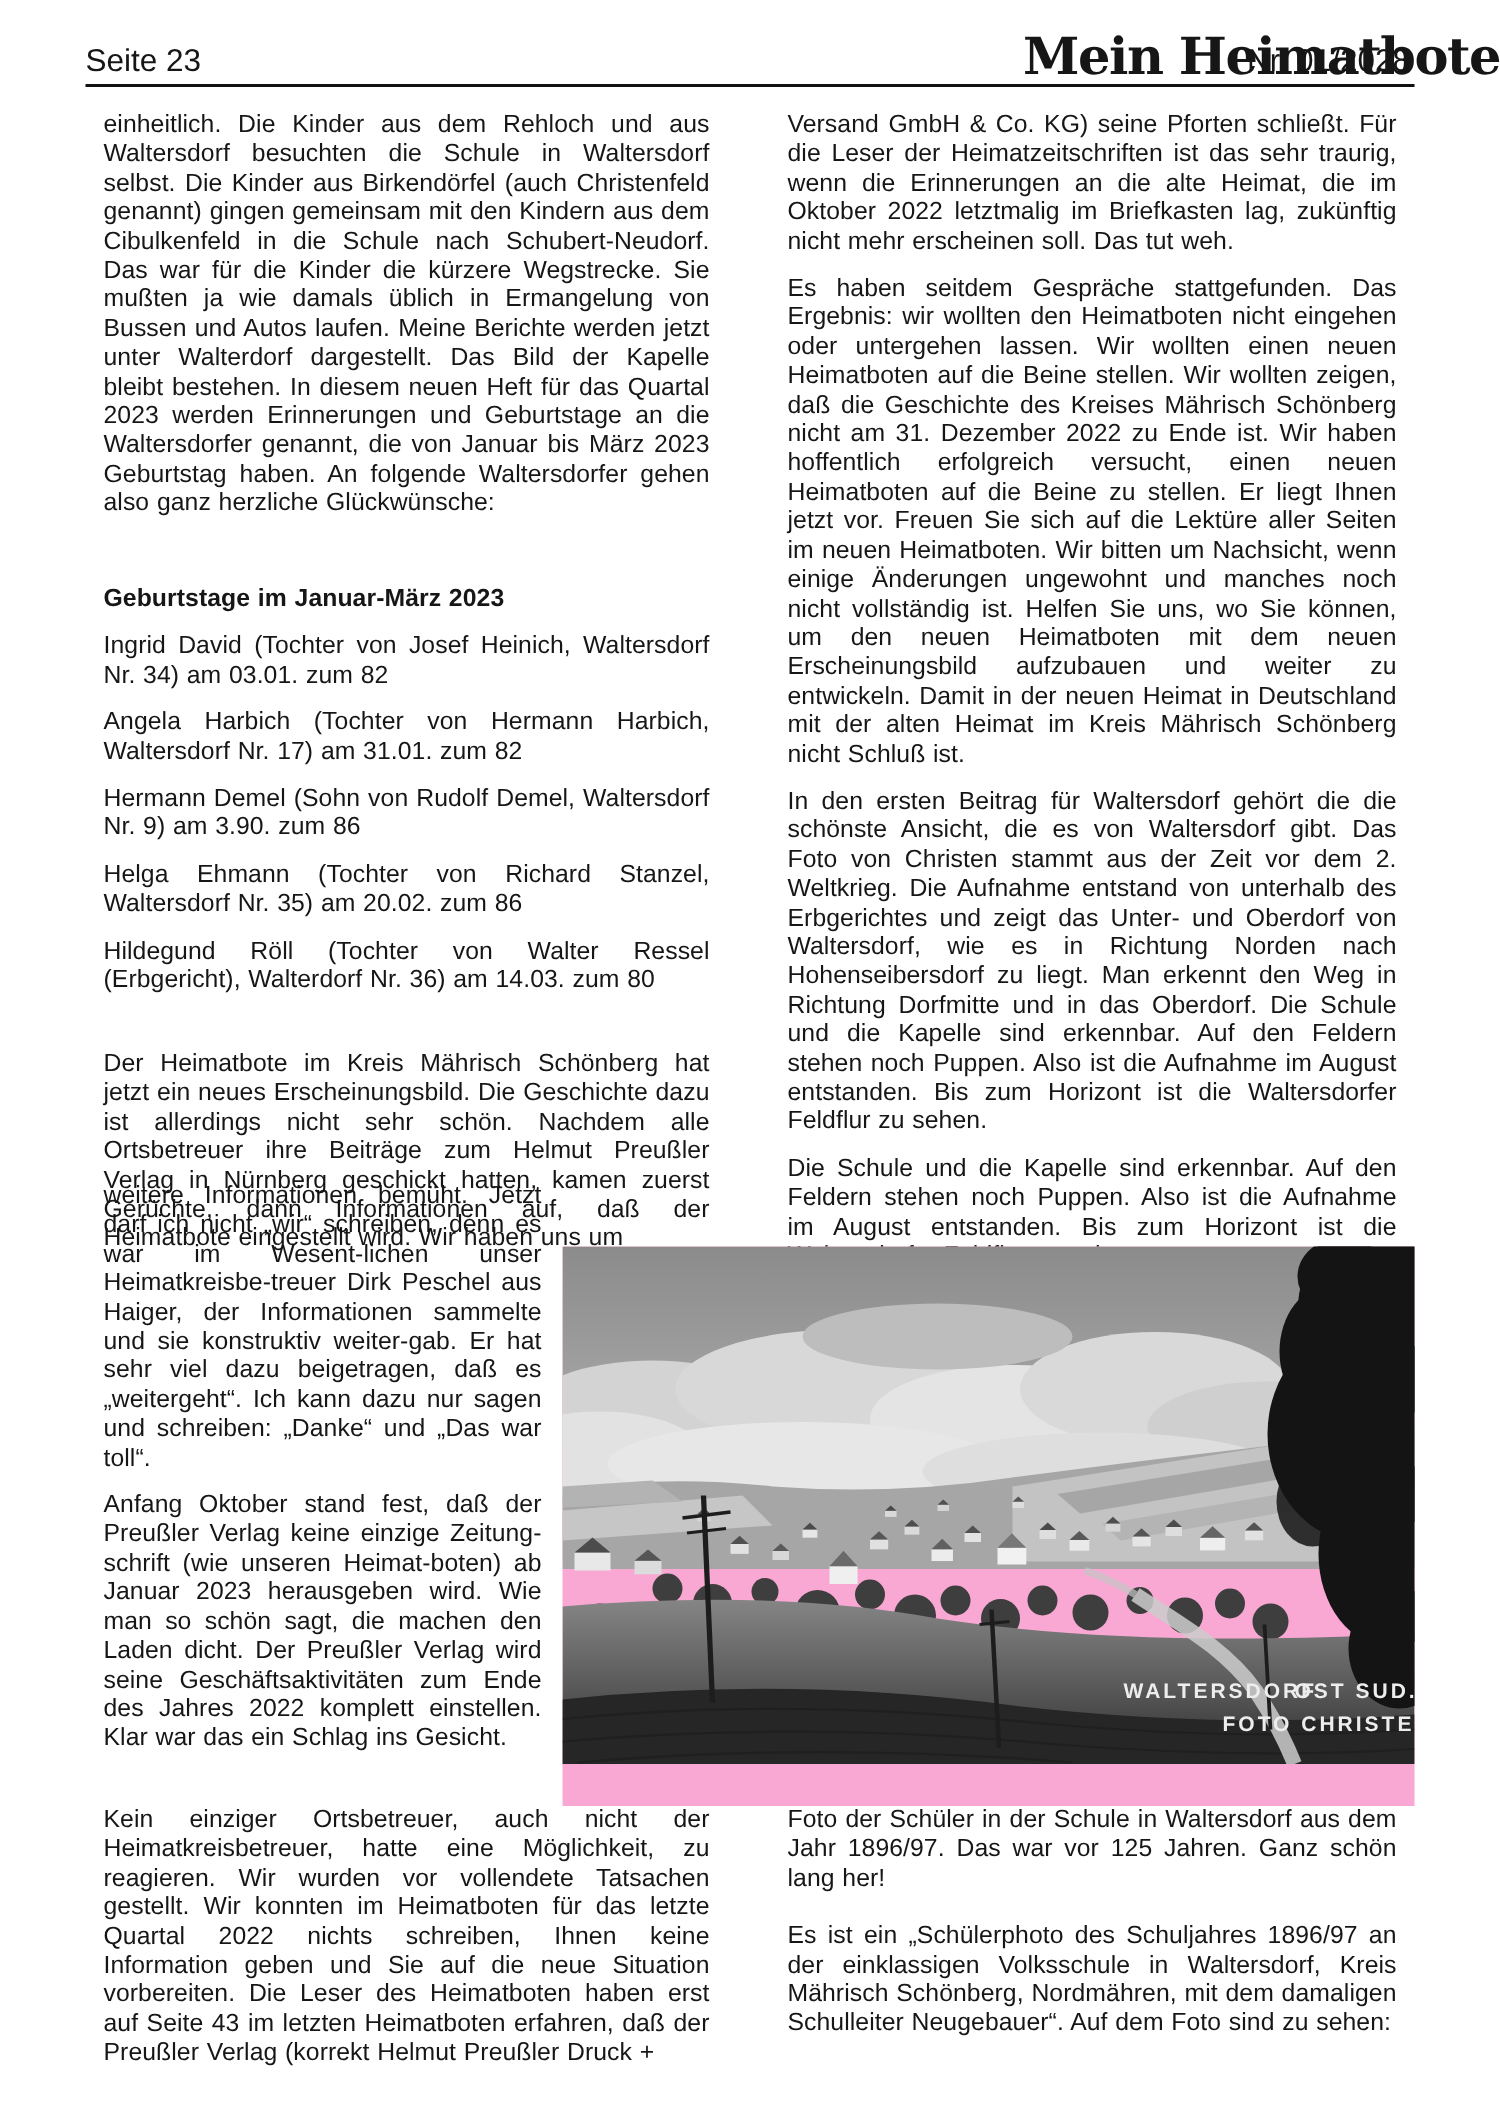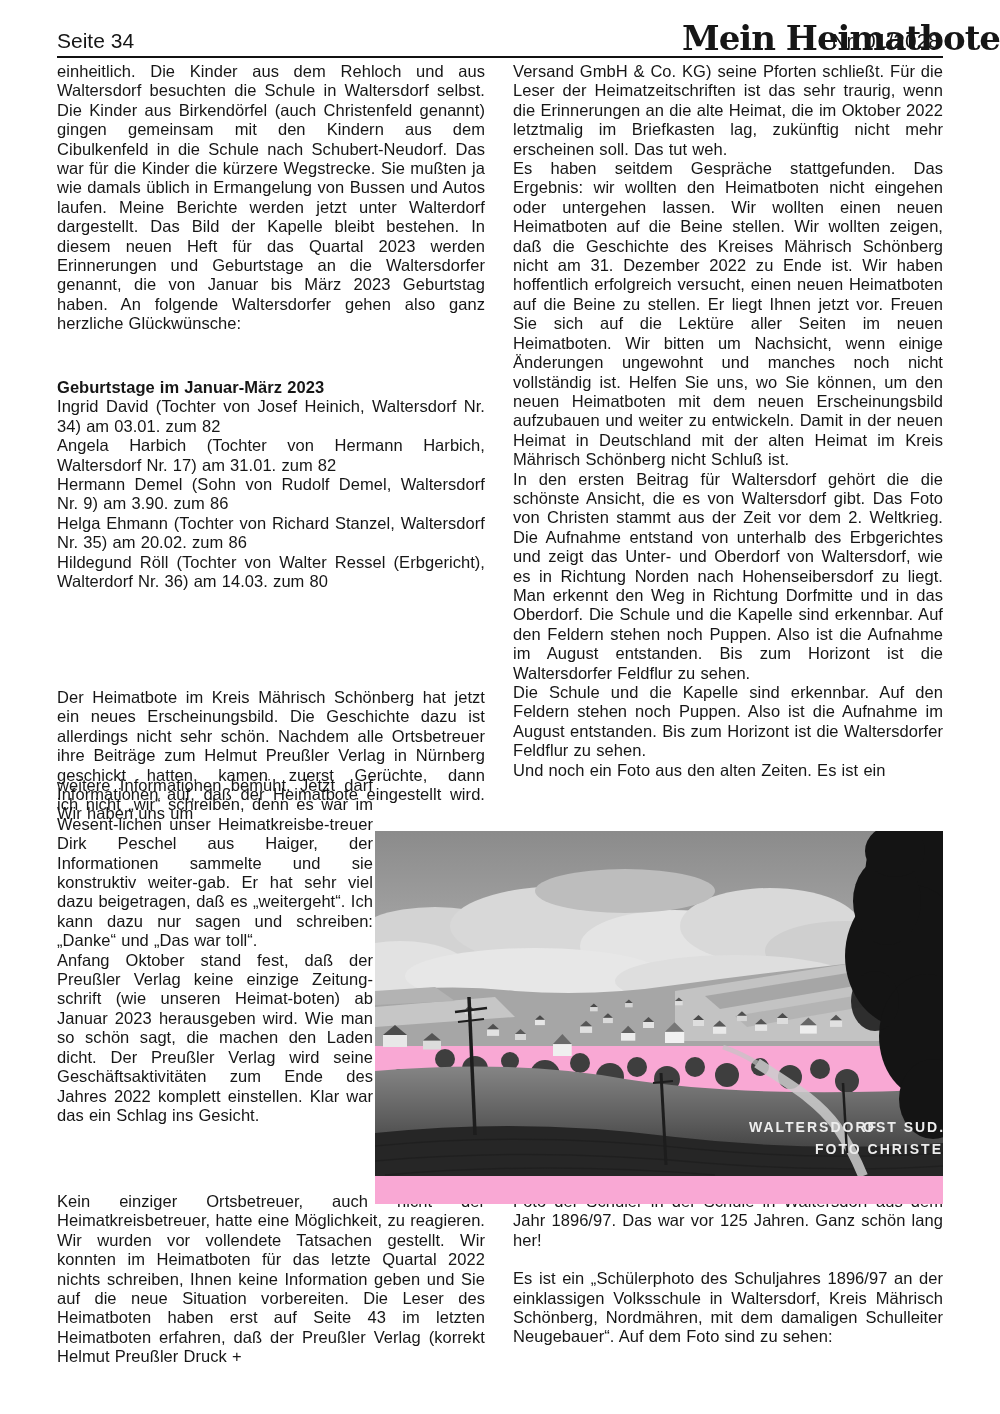--- a/index.html
+++ b/index.html
@@ -15,21 +15,21 @@
   .hdr-left{position:absolute;left:57px;top:29px;font-size:21px;}
   .hdr-right{position:absolute;right:60px;top:29px;font-size:21px;}
   .hdr-title{
     position:absolute;left:0;right:0;top:18px;text-align:right;
     font-family:"DejaVu Serif","Liberation Serif",serif;
     font-weight:bold;font-size:34px;letter-spacing:-1px;
   }
   .hdr-rule{position:absolute;left:57px;top:56px;width:886px;height:2px;background:#111;}
   .tb{position:absolute;}
   .tb p{
-    margin:0;
+    margin:12px;
     font-size:16.5px;
     line-height:19.4px;
     text-align:justify;
     letter-spacing:0.05px;
     word-spacing:0.5px;
   }
   .bold{font-weight:bold;}
   #blockA{left:57px;top:62px;width:428px;}
   #blockB{left:57px;top:378px;width:428px;}
   #blockC{left:57px;top:688px;width:428px;}
@@ -42,21 +42,21 @@
     position:absolute;left:375px;top:831px;width:568px;height:373px;
     margin:0;padding:0;background:#f9a8d4;
   }
   figure.photo svg{display:block;}
 </style>
 </head>
 <body>
 
 <div class="page">
 
-  <span class="hdr-left">Seite 34</span>
+  <span class="hdr-left">Seite 23</span>
   <span class="hdr-title">Mein Heimatbote</span>
   <span class="hdr-right">Nr. 01/2028</span>
   <div class="hdr-rule"></div>
 
   <div class="tb" id="blockA">
     <p>einheitlich. Die Kinder aus dem Rehloch und aus Waltersdorf besuchten die Schule in Waltersdorf selbst. Die Kinder aus Birkendörfel (auch Christenfeld genannt) gingen gemeinsam mit den Kindern aus dem Cibulkenfeld in die Schule nach Schubert-Neudorf. Das war für die Kinder die kürzere Wegstrecke. Sie mußten ja wie damals üblich in Ermangelung von Bussen und Autos laufen. Meine Berichte werden jetzt unter Walterdorf dargestellt. Das Bild der Kapelle bleibt bestehen. In diesem neuen Heft für das Quartal 2023 werden Erinnerungen und Geburtstage an die Waltersdorfer genannt, die von Januar bis März 2023 Geburtstag haben. An folgende Waltersdorfer gehen also ganz herzliche Glückwünsche:</p>
   </div>
 
   <div class="tb" id="blockB">
     <p class="bold">Geburtstage im Januar-März 2023</p>

